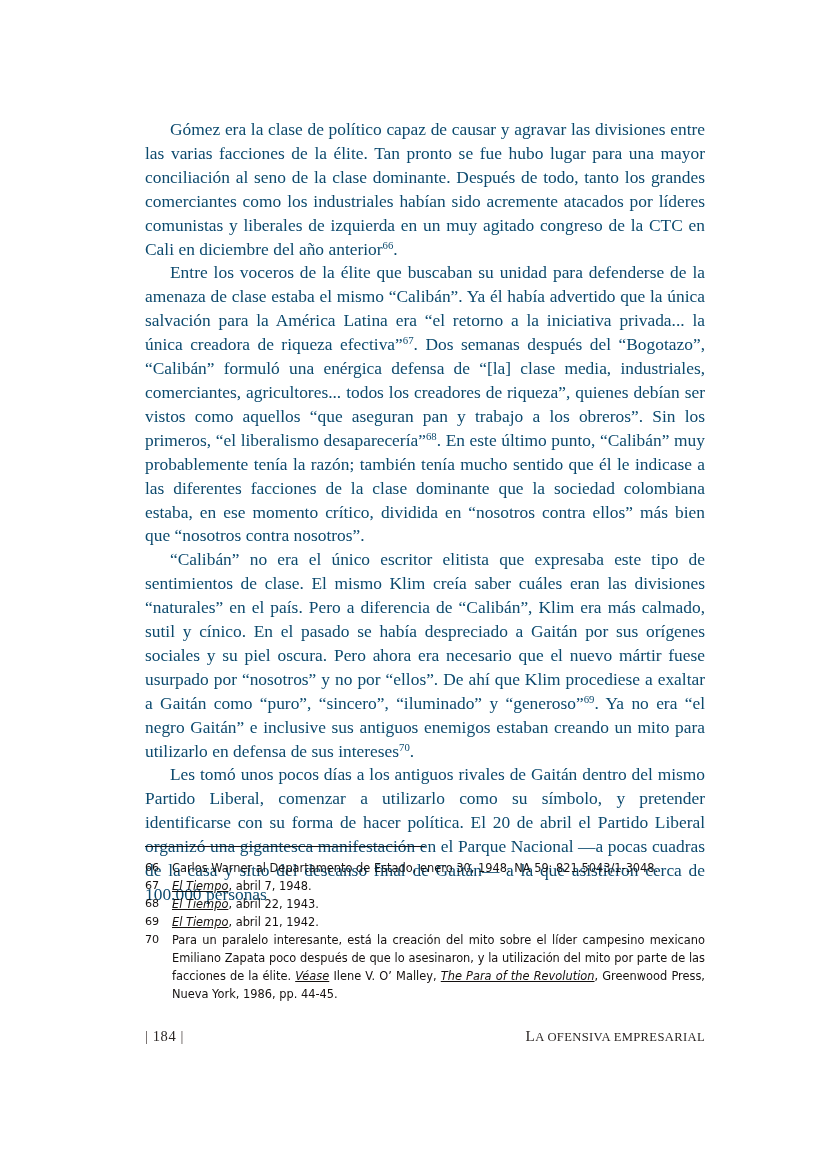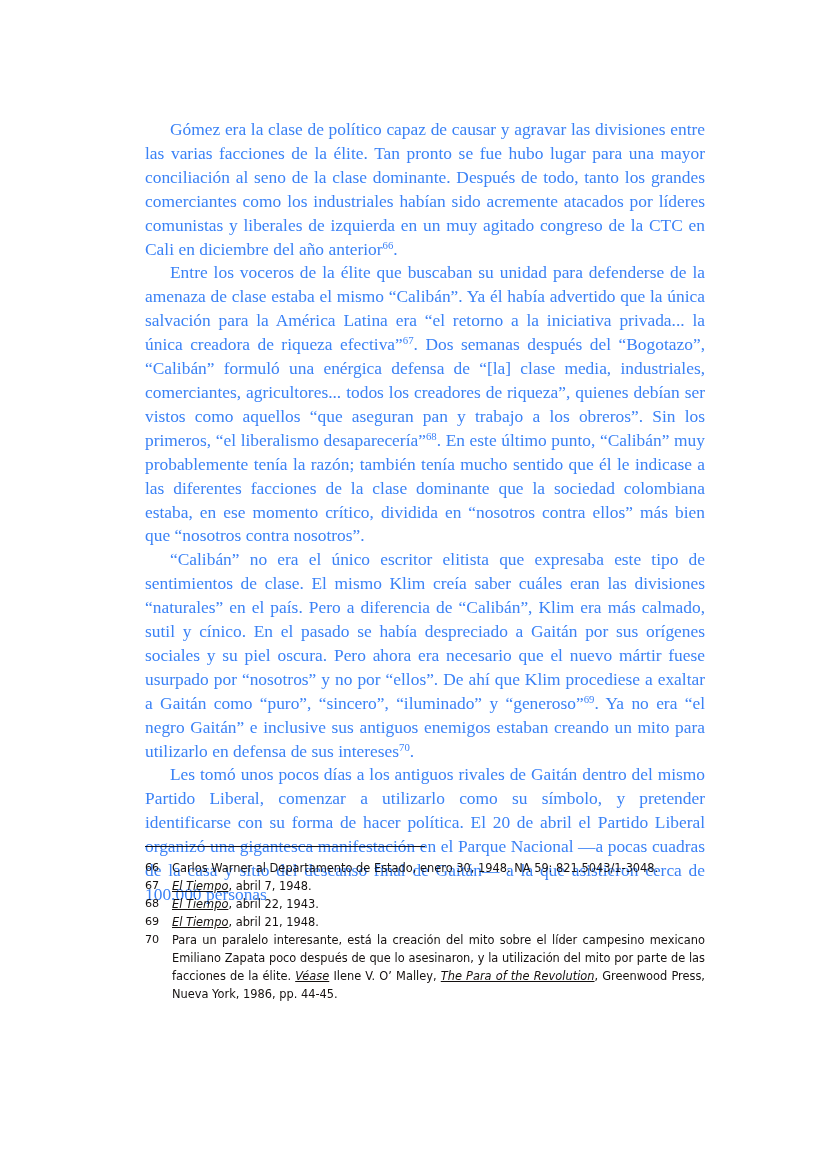--- a/index.html
+++ b/index.html
@@ -21,21 +21,21 @@
     top: 118px;
     width: 560px;
   }
   .body-text p {
     margin: 0;
     font-family: "Liberation Serif", "DejaVu Serif", serif;
     font-size: 17.4px;
     line-height: 23.9px;
     text-align: justify;
     text-indent: 25px;
-    color: #3b82f6;
+    color: #0c4a6e;
     word-spacing: 0.1px;
     -webkit-font-smoothing: antialiased;
   }
   .body-text p:first-child {
     text-indent: 25px;
   }
   sup.fn {
     font-size: 0.62em;
     vertical-align: 0.52em;
     line-height: 0;
@@ -138,25 +138,29 @@
         <span class="fn-text"><i>El Tiempo</i><span>, abril 7, 1948.</span></span>
       </li>
 
       <li class="fn-item">
         <span class="fn-num">68</span>
         <span class="fn-text"><i>El Tiempo</i><span>, abril 22, 1943.</span></span>
       </li>
 
       <li class="fn-item">
         <span class="fn-num">69</span>
-        <span class="fn-text"><i>El Tiempo</i><span>, abril 21, 1948.</span></span>
+        <span class="fn-text"><i>El Tiempo</i><span>, abril 21, 1942.</span></span>
       </li>
 
       <li class="fn-item">
         <span class="fn-num">70</span>
         <span class="fn-text"><span>Para un paralelo interesante, está la creación del mito sobre el líder campesino mexicano Emiliano Zapata poco después de que lo asesinaron, y la utilización del mito por parte de las facciones de la élite. </span><i>Véase</i><span> Ilene V. O’ Malley, </span><i>The Para of the Revolution</i><span>, Greenwood Press, Nueva York, 1986, pp. 44-45.</span></span>
       </li>
 
     </ul>
   </div>
 
+  <div class="footer">
+    <div class="folio"><span class="bar">|</span>&nbsp;<span>184</span>&nbsp;<span class="bar">|</span></div>
+    <div class="running-head"><span class="cap">L</span><span>A OFENSIVA EMPRESARIAL</span></div>
+  </div>
 
 </div>
 
 </body></html>

